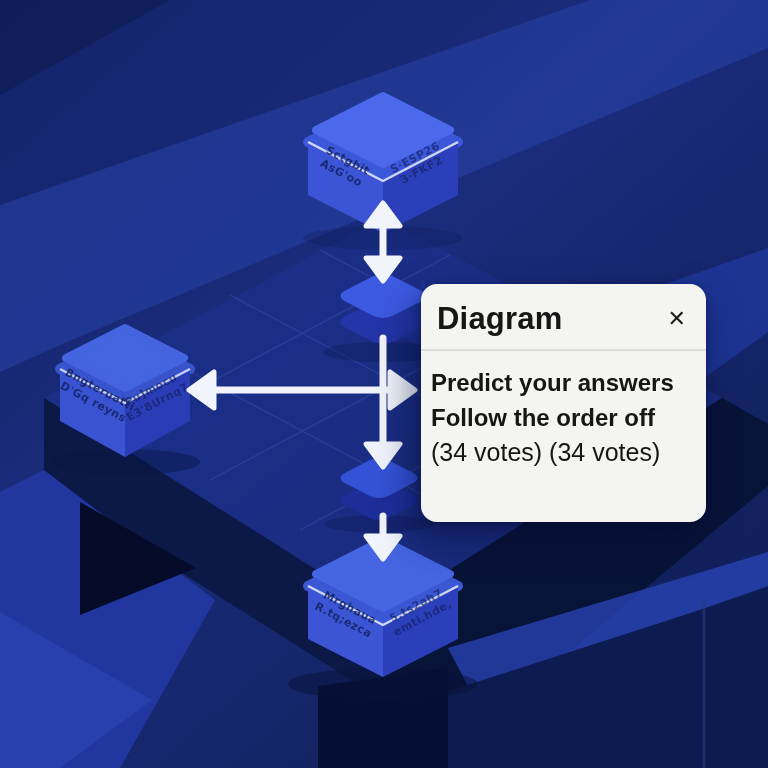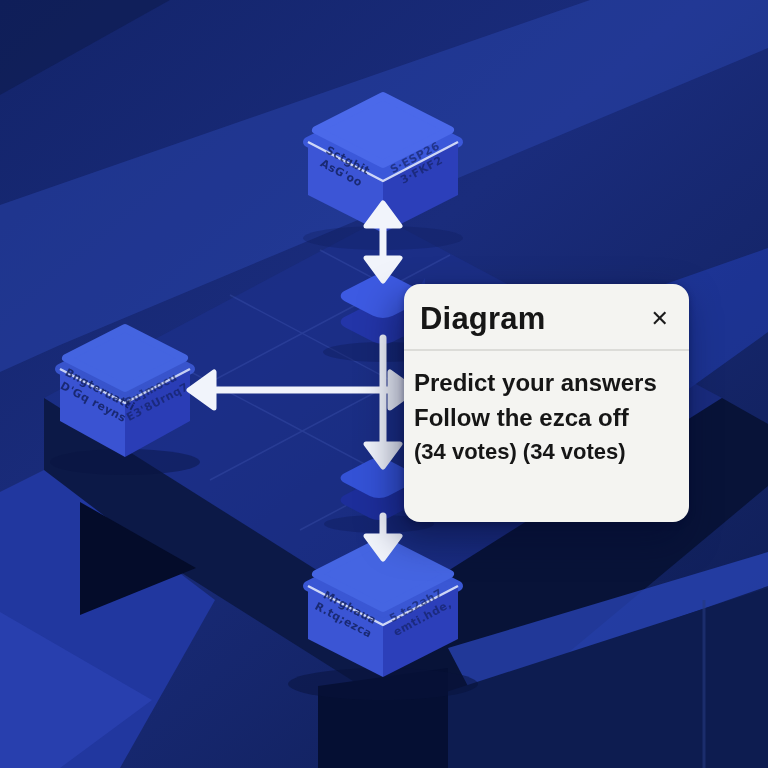--- a/index.html
+++ b/index.html
@@ -8,41 +8,41 @@
     background:#15256b;font-family:"Liberation Sans",sans-serif;
   }
   .scene-svg{position:absolute;left:0;top:0;}
   .face-text{
     font-family:"DejaVu Sans",sans-serif;font-weight:bold;font-size:11px;
     fill:#101d58;opacity:.78;letter-spacing:.5px;text-anchor:middle;
   }
   .face-text.dim{opacity:.6;}
   
   .card{
-    position:absolute;left:404px;top:284px;width:285px;height:238px;
+    position:absolute;left:421px;top:284px;width:285px;height:238px;
     background:#f4f4f1;border-radius:16px;
     box-shadow:-8px 16px 36px rgba(4,10,45,.5), 0 2px 6px rgba(4,10,45,.35);
     color:#161616;
   }
   .card-header{
     display:flex;align-items:center;justify-content:space-between;
     padding:17px 18px 12px 16px;
   }
   .card-title{
     font-size:31px;font-weight:bold;letter-spacing:.2px;line-height:36px;
   }
   .close-btn{
     border:none;background:none;padding:2px;margin:0;cursor:pointer;
     font-size:22px;font-weight:bold;color:#1b1b1b;line-height:22px;
     font-family:"DejaVu Sans",sans-serif;
   }
   .card-divider{height:0;border-top:2px solid #dcdcd8;}
   .card-body{padding:14px 12px 0 10px;}
   .body-line{font-size:24px;font-weight:bold;line-height:35px;white-space:nowrap;}
-  .votes-line{font-size:22px;font-weight:bold;line-height:34px;white-space:nowrap;}
+  .votes-line{font-size:25px;font-weight:normal;line-height:34px;white-space:nowrap;}
 </style>
 </head>
 <body>
 
 <div class="stage">
 
   <svg class="scene-svg" width="768" height="768" viewBox="0 0 768 768">
     <defs>
       <linearGradient id="bg" x1="0" y1="0" x2="0.85" y2="1">
         <stop offset="0" stop-color="#13246a"></stop>
@@ -163,18 +163,18 @@
   <div class="card">
     <div class="card-header">
       <div class="card-title">Diagram</div>
       <button class="close-btn">
         <span>✕</span>
       </button>
     </div>
     <div class="card-divider"></div>
     <div class="card-body">
       <div class="body-line">Predict your answers</div>
-      <div class="body-line">Follow the ezca off</div>
+      <div class="body-line">Follow the order off</div>
       <div class="votes-line">(34 votes) (34 votes)</div>
     </div>
   </div>
 
 </div>
 
 </body></html>

